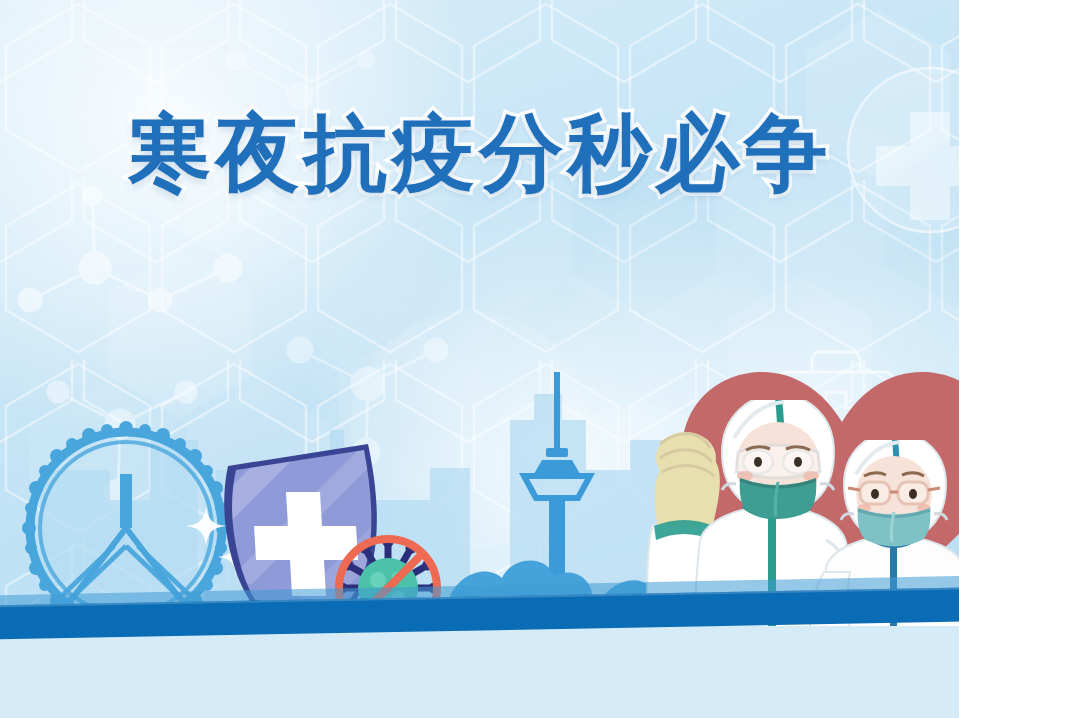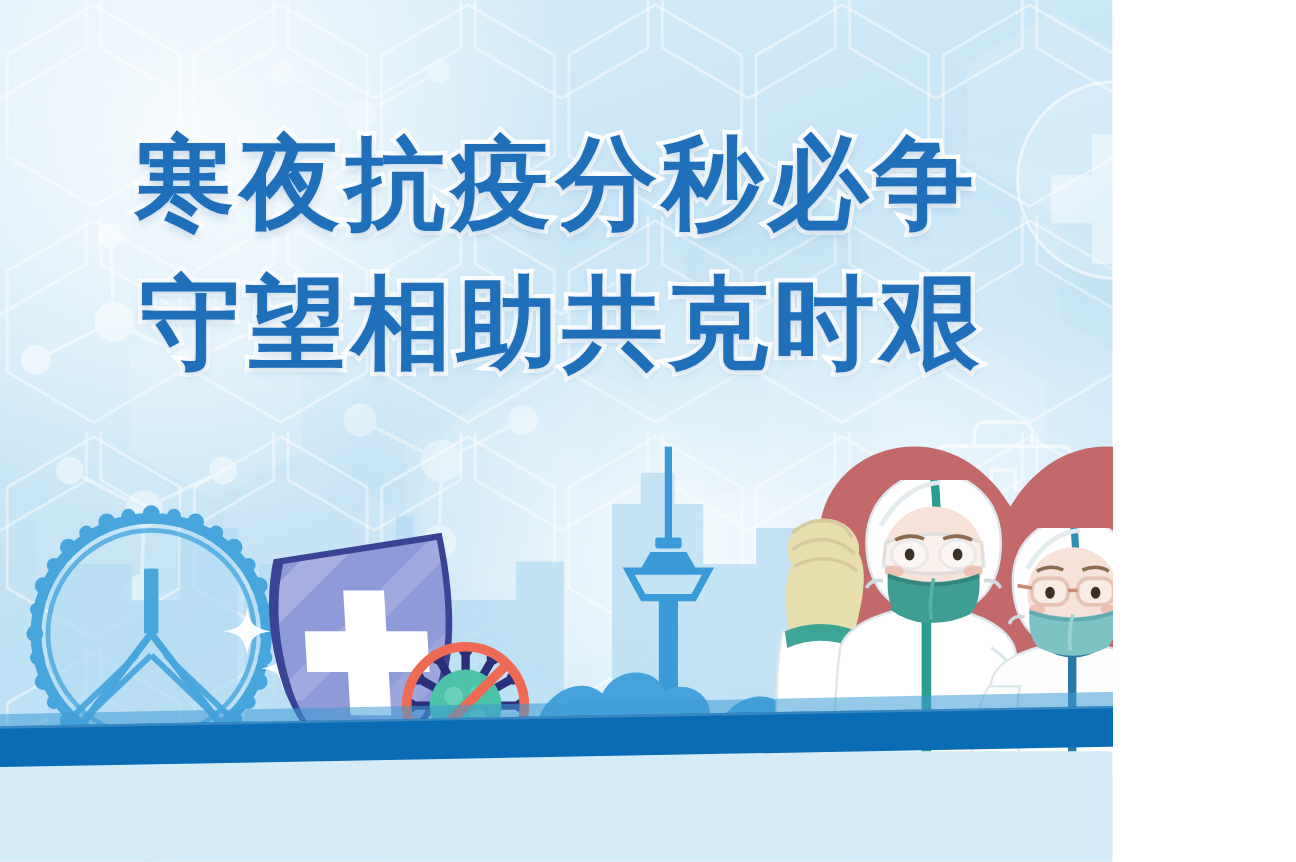--- a/index.html
+++ b/index.html
@@ -4,20 +4,21 @@
 <title>Anti-Epidemic Poster</title>
 <style>
   html,body{margin:0;padding:0;background:#ffffff;}
   body{font-family:"Liberation Sans","DejaVu Sans",sans-serif;}
 
   #poster{
     position:relative;
     width:927px;height:718px;
     overflow:hidden;
     background:linear-gradient(160deg,#d9edf9 0%,#cde8f7 25%,#bfe1f5 55%,#d5edfa 80%,#e2f2fb 100%);
+    padding-left:32px;
   }
 
   
   .layer{position:absolute;inset:0;pointer-events:none;}
 
   .hexfield{opacity:.85;}
   .molecule{opacity:.9;}
   .glow-tl{
     position:absolute;left:-160px;top:-200px;width:640px;height:640px;border-radius:50%;
     background:radial-gradient(circle at 50% 50%,rgba(255,255,255,.85) 0%,rgba(255,255,255,.35) 45%,rgba(255,255,255,0) 72%);
@@ -519,16 +520,15 @@
     </g>
   </svg>
 
   <div class="ground-pale"></div>
   <div class="band-mid"></div>
   <div class="band-dark2"></div>
   <div class="band-dark"></div>
 
   <div class="title-wrap">
     <div class="title-line l1">寒夜抗疫分秒必争</div>
-    <div class="title-line l2">守望相助共克时艰</div>
   </div>
 
 </div>
 
 </body></html>

